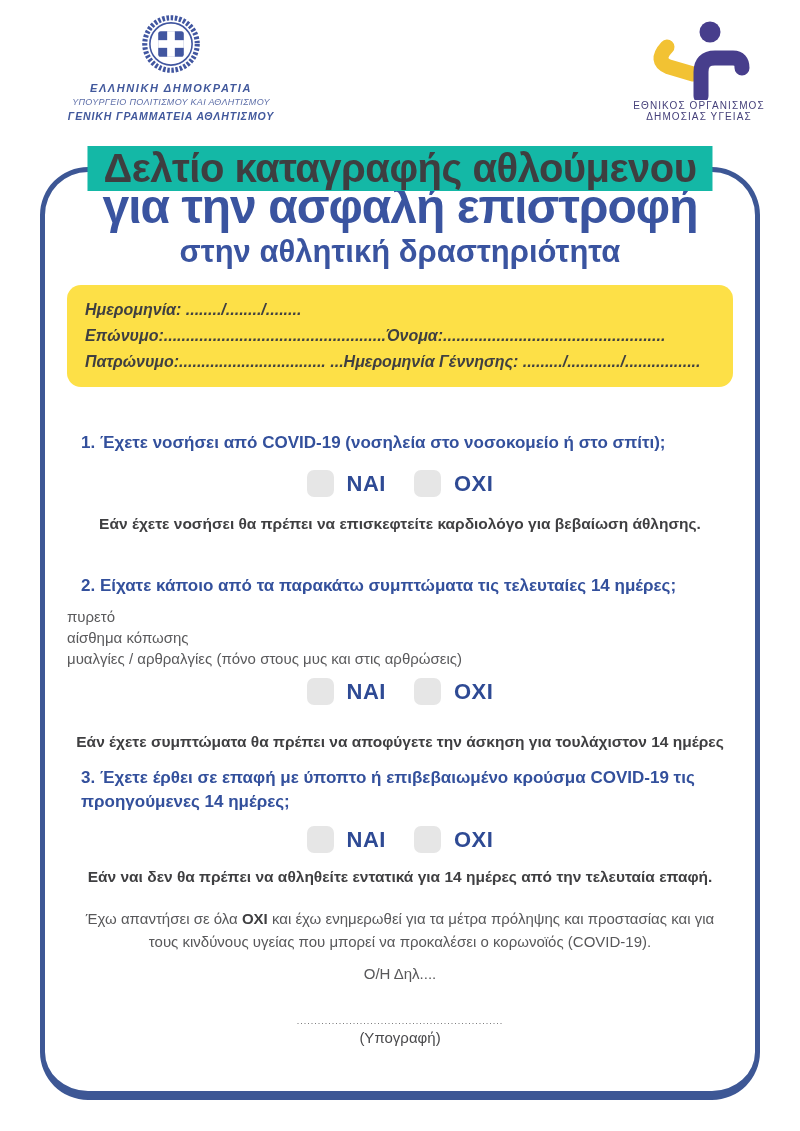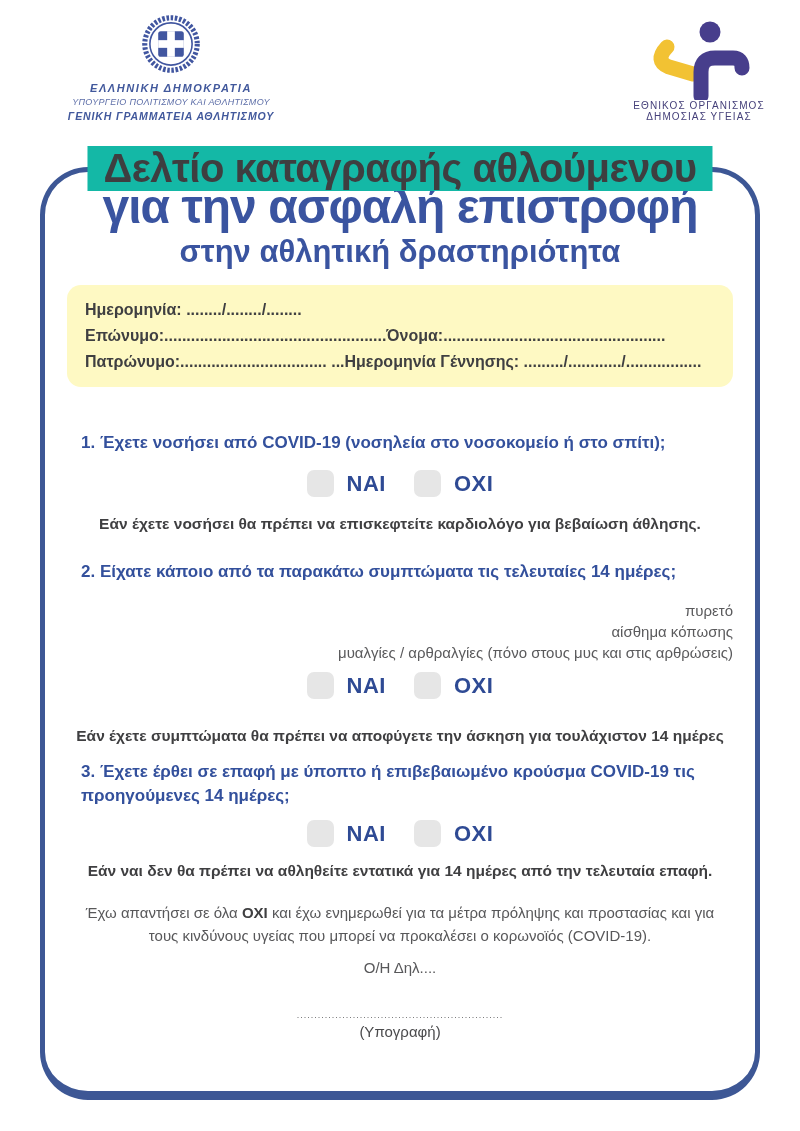--- a/index.html
+++ b/index.html
@@ -30,31 +30,31 @@
   .frame-title {
     position:absolute; top:-26px; left:50%; transform:translateX(-50%);
     background:#14b8a6; padding:0 16px; white-space:nowrap;
     font-size:40px; font-weight:bold; color:#3e3e40; letter-spacing:-0.5px;
   }
   .title2 { margin-top:8px; text-align:center; font-size:48px; line-height:54px;
             font-weight:bold; color:#3a54a0; letter-spacing:-1px; }
   .title3 { text-align:center; font-size:31px; line-height:35px; font-weight:bold; color:#3a54a0; }
 
   
-  .panel { margin-top:16px; background:#fef9c3; border-radius:14px; padding:12px 18px; }
+  .panel { margin-top:16px; background:#fde047; border-radius:14px; padding:12px 18px;font-style:italic; }
   .panel-row { font-size:16px; font-weight:bold; color:#3f3f41; line-height:26px;
                white-space:nowrap; overflow:hidden; }
 
   
   .question { padding:0 14px; color:#33509c; font-weight:bold; font-size:17px; line-height:24px; }
   .q1 { margin-top:44px; }
-  .q2 { margin-top:26px; }
+  .q2 { margin-top:40px; }
   .q3 { margin-top:14px; }
 
-  .symptoms { margin-top:16px; text-align:right; color:#5a5a5c; font-size:15px; line-height:21px; }
+  .symptoms { margin-top:8px; text-align:left; color:#5a5a5c; font-size:15px; line-height:21px; }
 
   .cb-row { display:flex; justify-content:center; align-items:center; margin-top:15px; }
   .cb-row--tight { margin-top:9px; }
   .cb-row--q3 { margin-top:12px; }
   .checkbox { width:27px; height:27px; background:#e6e6e6; border-radius:7px; display:inline-block; }
   .cb-label { font-size:22px; font-weight:bold; color:#2e4a94; letter-spacing:0.5px; margin-left:13px; }
   .cb-gap { margin-left:28px; }
 
   .note { text-align:center; font-weight:bold; color:#3f3f41; font-size:15.5px; line-height:21px; }
   .note1 { margin-top:16px; }

